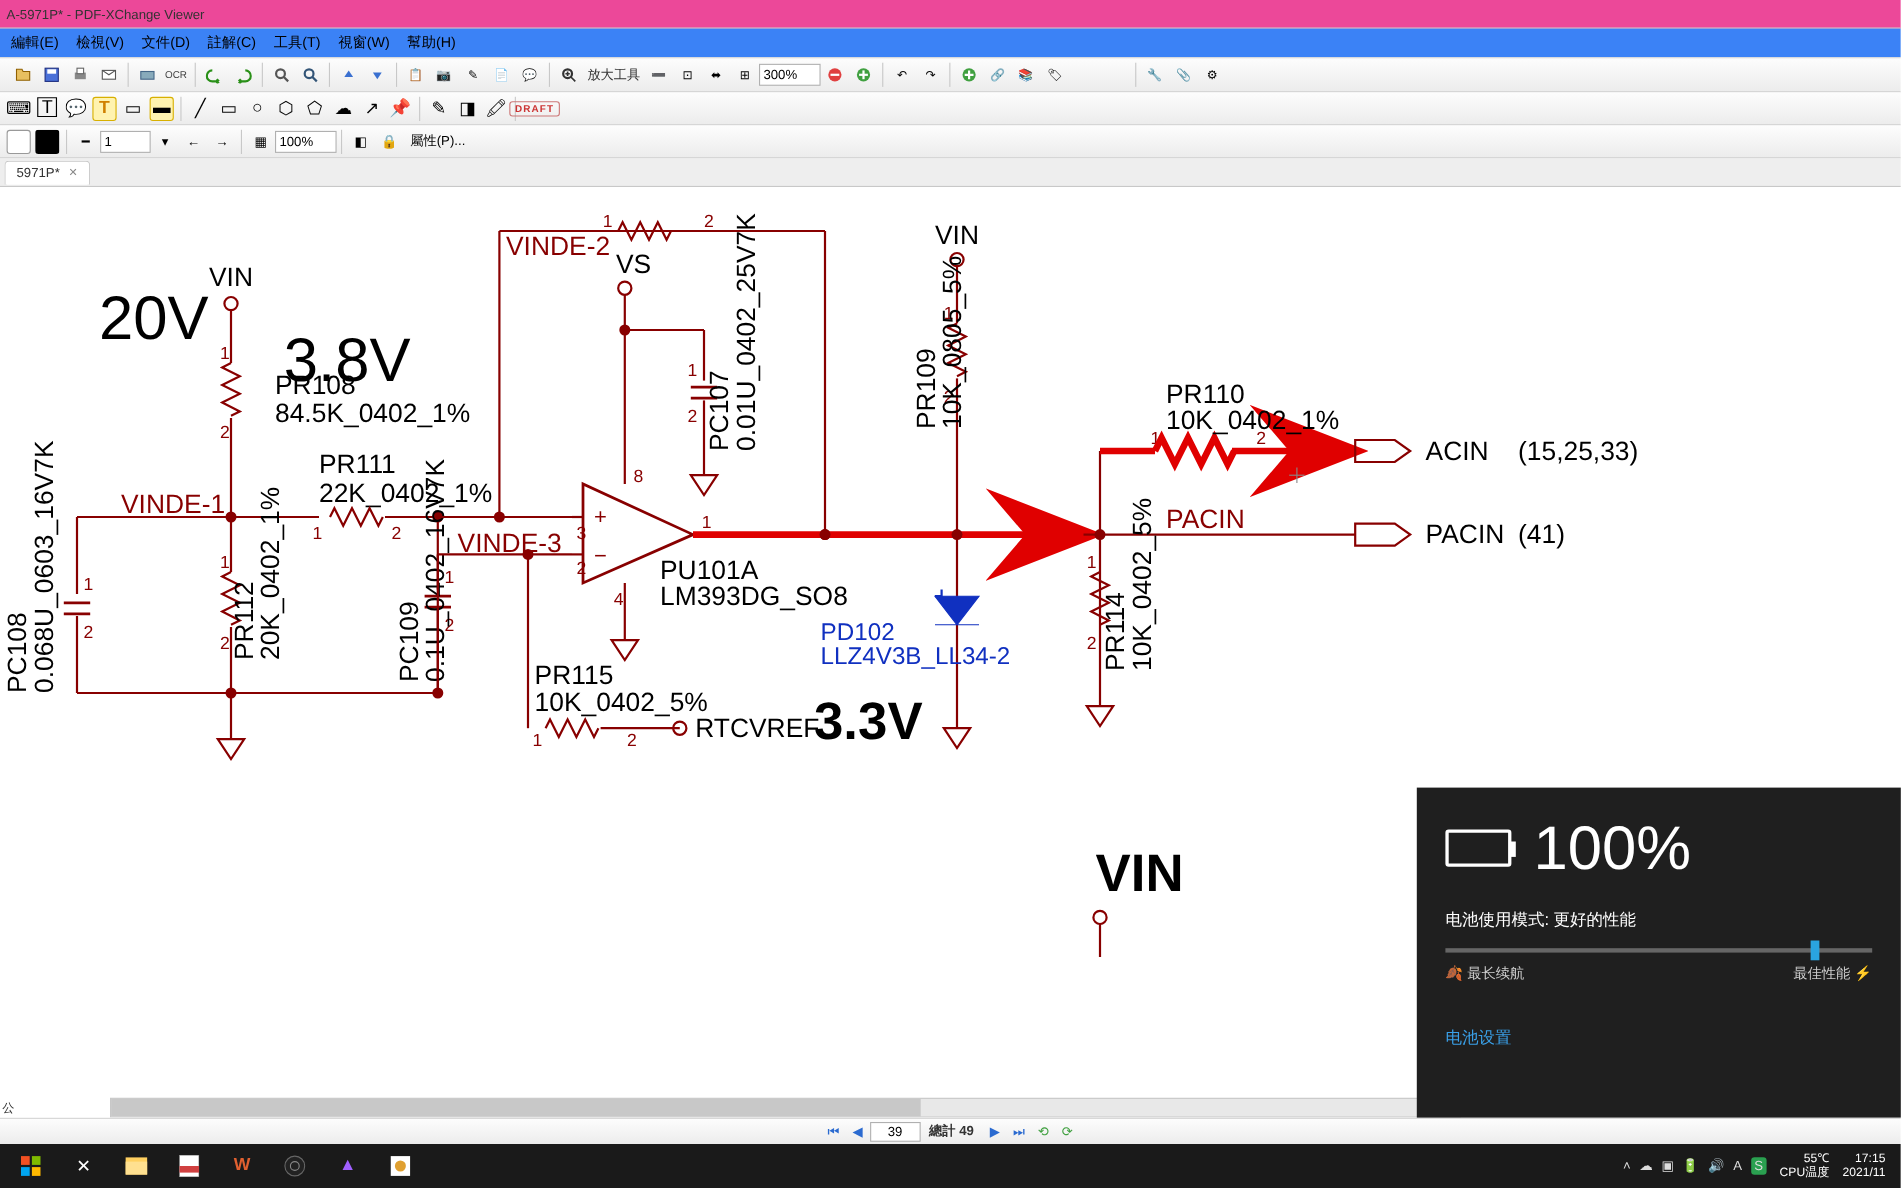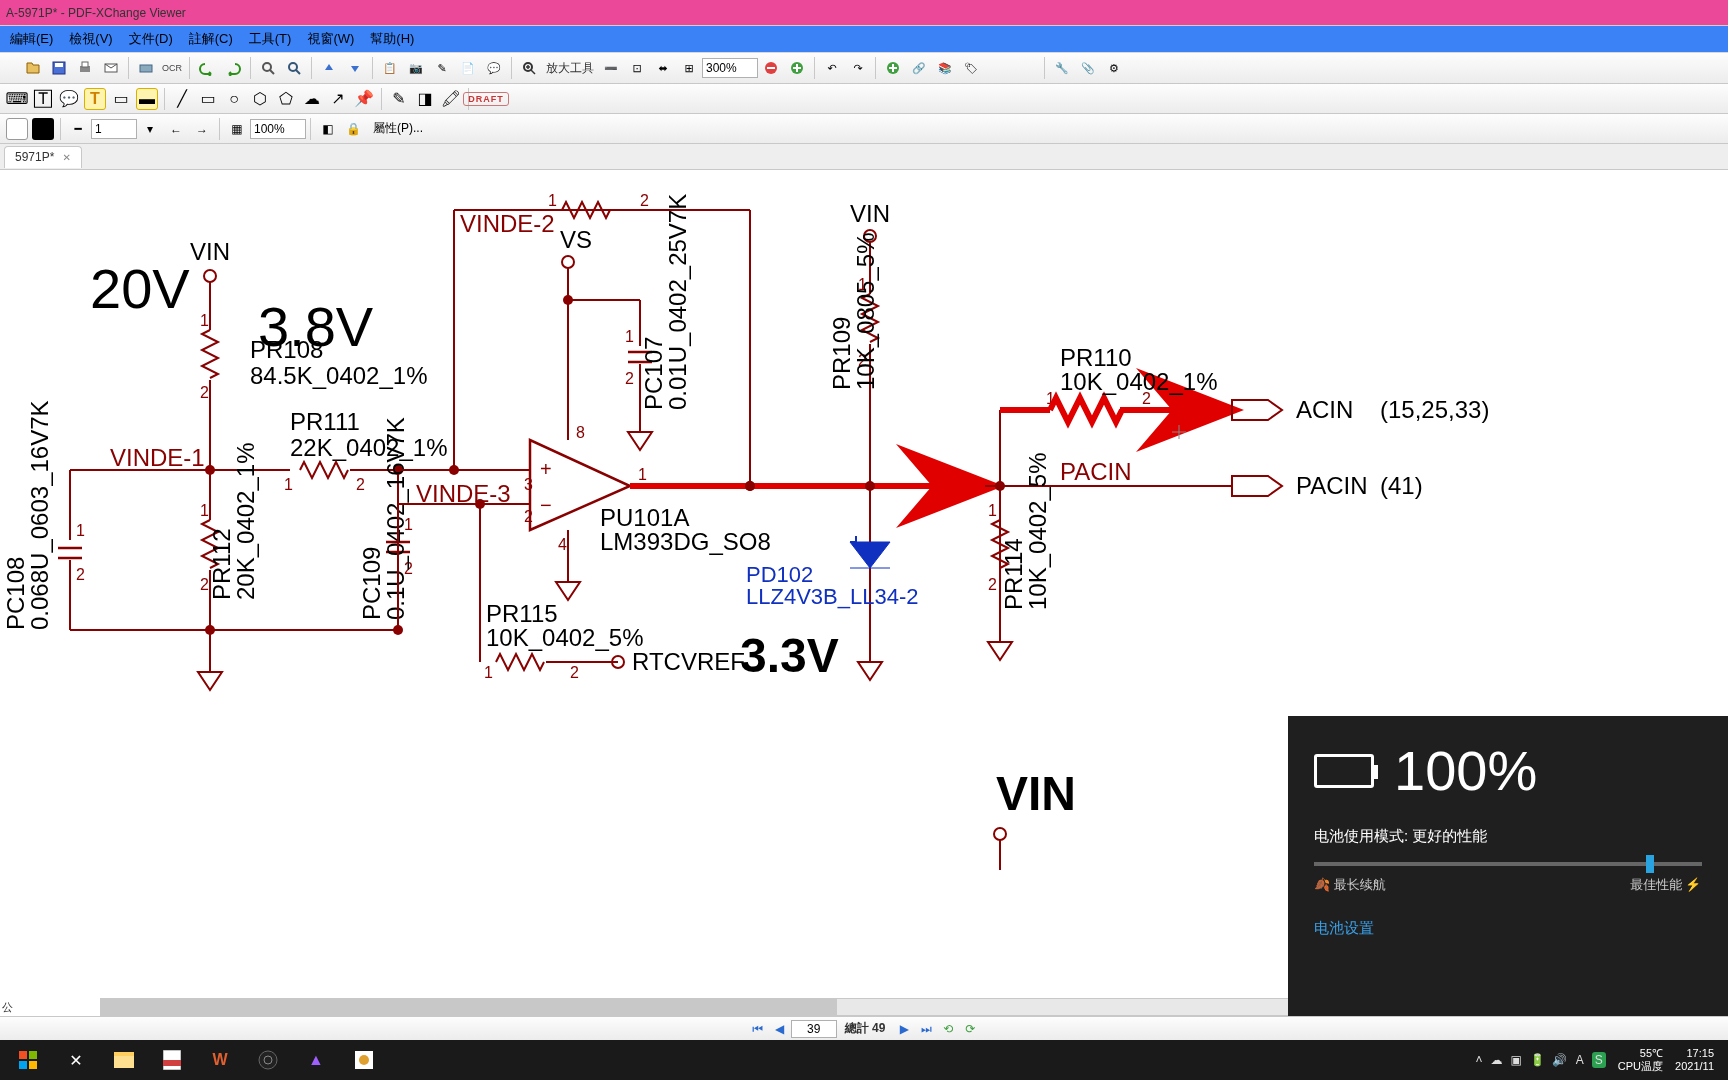--- a/index.html
+++ b/index.html
@@ -1,20 +1,20 @@
 <!DOCTYPE html>
 <html><head>
 <meta charset="utf-8">
 <style>
 *{margin:0;padding:0;box-sizing:border-box;font-family:"Microsoft YaHei",Tahoma,Arial,sans-serif;}
 html,body{width:1728px;height:1080px;overflow:hidden;background:#fff;}
 .titlebar{height:26px;background:#ec4899;border-bottom:1px solid #d0d0d0;display:flex;align-items:center;padding:0 6px;font-size:12px;color:#333;}
 .menubar{height:26px;background:#3b82f6;display:flex;align-items:center;padding:0 2px;font-size:13px;color:#000;}
 .menubar span{padding:3px 8px;cursor:default;}
-.toolbar{height:32px;background:linear-gradient(#fdfdfd,#ececec);border-top:1px solid #d8d8d8;border-bottom:1px solid #c8c8c8;display:flex;align-items:center;padding:0 20px;}
+.toolbar{height:32px;background:linear-gradient(#fdfdfd,#ececec);border-top:1px solid #d8d8d8;border-bottom:1px solid #c8c8c8;display:flex;align-items:center;padding:0 8px;}
 .toolbar .btn{width:22px;height:22px;margin:0 2px;display:inline-flex;align-items:center;justify-content:center;border:1px solid transparent;border-radius:3px;font-size:11px;cursor:default;}
 .toolbar .sep{width:1px;height:22px;background:#c8c8c8;margin:0 4px;}
 .toolbar .txt{font-size:12px;padding:0 4px;color:#333;}
 .toolbar input.zoom{width:56px;height:20px;font-size:12px;border:1px solid #b0b0b0;padding:0 3px;}
 .toolbox{height:30px;background:linear-gradient(#fdfdfd,#ececec);border-bottom:1px solid #c8c8c8;display:flex;align-items:center;padding:0 4px;}
 .toolbox .tool{width:22px;height:22px;margin:0 2px;display:inline-flex;align-items:center;justify-content:center;border:1px solid transparent;border-radius:3px;cursor:default;}
 .toolbox .draft{border:1px solid #c77;color:#c33;font-size:9px;font-weight:bold;padding:1px 4px;border-radius:3px;letter-spacing:1px;}
 .toolbox .sel{background:#fff3b0;border:1px solid #d8b000!important;}
 .propbar{height:30px;background:linear-gradient(#fdfdfd,#ececec);border-bottom:1px solid #c8c8c8;display:flex;align-items:center;padding:0 4px;font-size:12px;}
 .propbar .btn{width:22px;height:22px;margin:0 2px;display:inline-flex;align-items:center;justify-content:center;border:1px solid transparent;border-radius:3px;cursor:default;}
@@ -43,21 +43,21 @@
 .taskbar .tray{display:flex;align-items:center;gap:8px;font-size:12px;color:#ddd;}
 .battery-panel{position:absolute;right:0;bottom:64px;width:440px;height:300px;background:#1f1f1f;color:#fff;padding:22px 26px;font-size:14px;}
 .battery-panel .brow{display:flex;align-items:center;gap:20px;}
 .battery-panel .bicon{width:60px;height:34px;border:3px solid #fff;border-radius:3px;position:relative;}
 .battery-panel .bicon::after{content:"";position:absolute;right:-7px;top:8px;width:5px;height:14px;background:#fff;}
 .battery-panel .bval{font-size:56px;font-weight:200;}
 .battery-panel .bmode{margin-top:24px;font-size:15px;}
 .battery-panel .bslider{margin-top:16px;height:4px;background:#666;position:relative;}
 .battery-panel .bslider .dot{position:absolute;right:48px;top:-7px;width:8px;height:18px;background:#2aa4e0;}
 .battery-panel .brow2{display:flex;justify-content:space-between;margin-top:10px;font-size:13px;color:#ccc;}
-.battery-panel .blink{margin-top:25px;color:#3aa0e8;font-size:15px;}
+.battery-panel .blink{margin-top:40px;color:#3aa0e8;font-size:15px;}
 </style>
 </head>
 <body>
 
 <div class="titlebar">
   <span>A-5971P* - PDF-XChange Viewer</span>
 </div>
 
 <div class="menubar">
   <span>編輯(E)</span>

